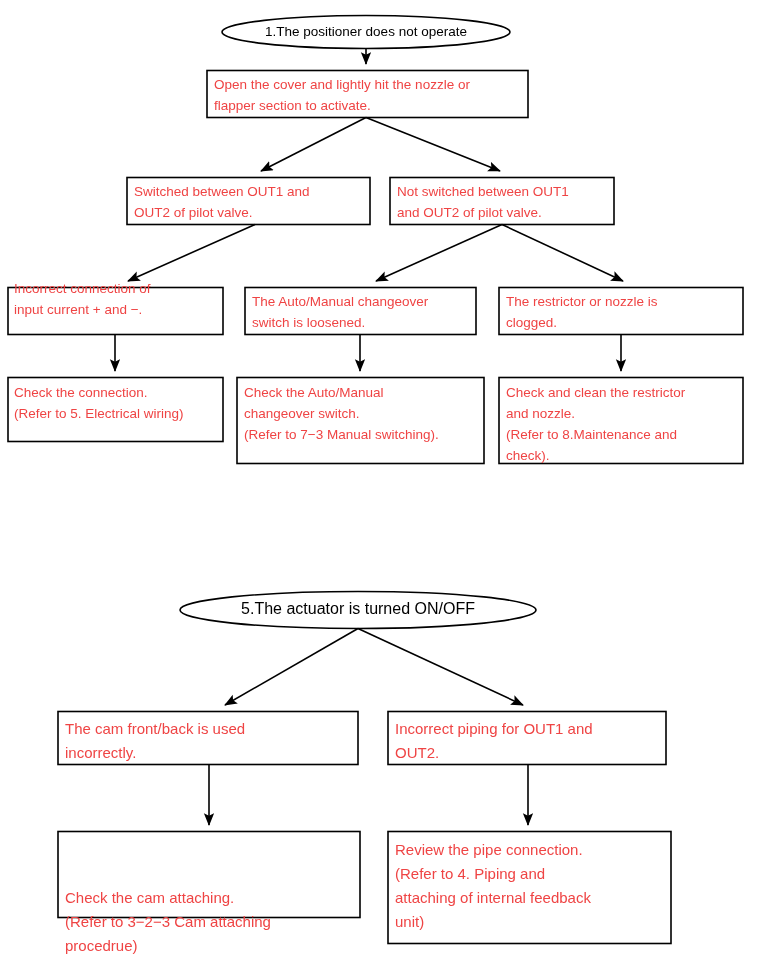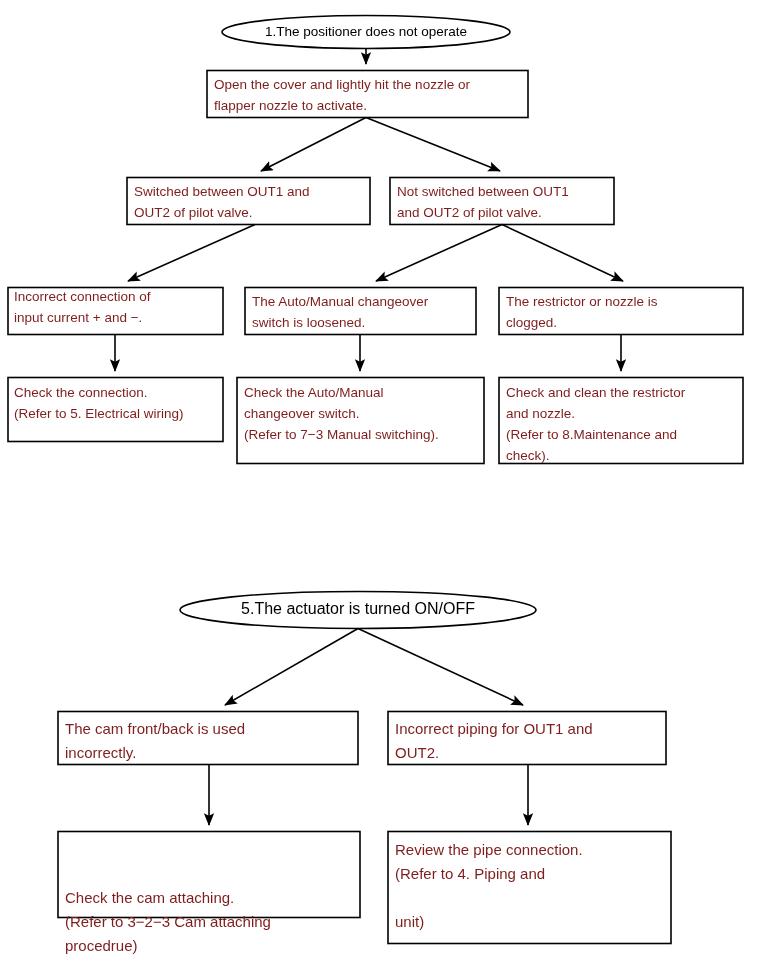--- a/index.html
+++ b/index.html
@@ -40,21 +40,21 @@
   .conn-line {
     stroke: #000000;
     stroke-width: 1.6;
     fill: none;
   }
   .node-text {
     position: absolute;
     font-family: "Liberation Sans", sans-serif;
     font-size: 13.5px;
     line-height: 21px;
-    color: #7f1d1d;
+    color: #ef4444;
     white-space: pre;
     letter-spacing: 0px;
   }
   .ellipse-text {
     position: absolute;
     font-family: "Liberation Sans", sans-serif;
     color: #000000;
     white-space: pre;
     text-align: center;
   }
@@ -111,41 +111,41 @@
 
     <line class="conn-line" x1="358" y1="628.5" x2="225" y2="705" marker-end="url(#arrowhead)"></line>
     <line class="conn-line" x1="358" y1="628.5" x2="523" y2="705" marker-end="url(#arrowhead)"></line>
 
     <line class="conn-line" x1="209" y1="764.5" x2="209" y2="825" marker-end="url(#arrowhead)"></line>
     <line class="conn-line" x1="528" y1="764.5" x2="528" y2="825" marker-end="url(#arrowhead)"></line>
   </svg>
 
   <div class="ellipse-text t1" style="left:222px; top:24px; width:288px;">1.The positioner does not operate</div>
 
-  <div class="node-text" style="left:214px; top:74px;"><span>Open the cover and lightly hit the nozzle or</span><br><span>flapper nozzle to activate.</span></div>
+  <div class="node-text" style="left:214px; top:74px;"><span>Open the cover and lightly hit the nozzle or</span><br><span>flapper section to activate.</span></div>
 
   <div class="node-text" style="left:134px; top:181px;"><span>Switched between OUT1 and</span><br><span>OUT2 of pilot valve.</span></div>
 
   <div class="node-text" style="left:397px; top:181px;"><span>Not switched between OUT1</span><br><span>and OUT2 of pilot valve.</span></div>
 
-  <div class="node-text" style="left:14px; top:286px;"><span>Incorrect connection of</span><br><span>input current + and −.</span></div>
+  <div class="node-text" style="left:14px; top:278px;"><span>Incorrect connection of</span><br><span>input current + and −.</span></div>
 
   <div class="node-text" style="left:506px; top:291px;"><span>The restrictor or nozzle is</span><br><span>clogged.</span></div>
 
   <div class="node-text" style="left:252px; top:291px;"><span>The Auto/Manual changeover</span><br><span>switch is loosened.</span></div>
 
   <div class="node-text" style="left:14px; top:382px;"><span>Check the connection.</span><br><span>(Refer to 5. Electrical wiring)</span></div>
 
   <div class="node-text" style="left:244px; top:382px;"><span>Check the Auto/Manual</span><br><span>changeover switch.</span><br><span>(Refer to 7−3 Manual switching).</span></div>
 
   <div class="node-text" style="left:506px; top:382px;"><span>Check and clean the restrictor</span><br><span>and nozzle.</span><br><span>(Refer to 8.Maintenance and</span><br><span>check).</span></div>
 
   <div class="ellipse-text t2" style="left:180px; top:600px; width:356px;">5.The actuator is turned ON/OFF</div>
 
   <div class="node-text" style="left:65px; top:717px; font-size:15px; line-height:24px;"><span>The cam front/back is used</span><br><span>incorrectly.</span></div>
 
   <div class="node-text" style="left:395px; top:717px; font-size:15px; line-height:24px;"><span>Incorrect piping for OUT1 and</span><br><span>OUT2.</span></div>
 
   <div class="node-text" style="left:65px; top:886px; font-size:15px; line-height:24px;"><span>Check the cam attaching.</span><br><span>(Refer to 3−2−3 Cam attaching</span><br><span>procedrue)</span></div>
 
-  <div class="node-text" style="left:395px; top:838px; font-size:15px; line-height:24px;"><span>Review the pipe connection.</span><br><span>(Refer to 4. Piping and</span><br><br><span>unit)</span></div>
+  <div class="node-text" style="left:395px; top:838px; font-size:15px; line-height:24px;"><span>Review the pipe connection.</span><br><span>(Refer to 4. Piping and</span><br><span>attaching of internal feedback</span><br><span>unit)</span></div>
 
 </div>
 
 </body></html>

